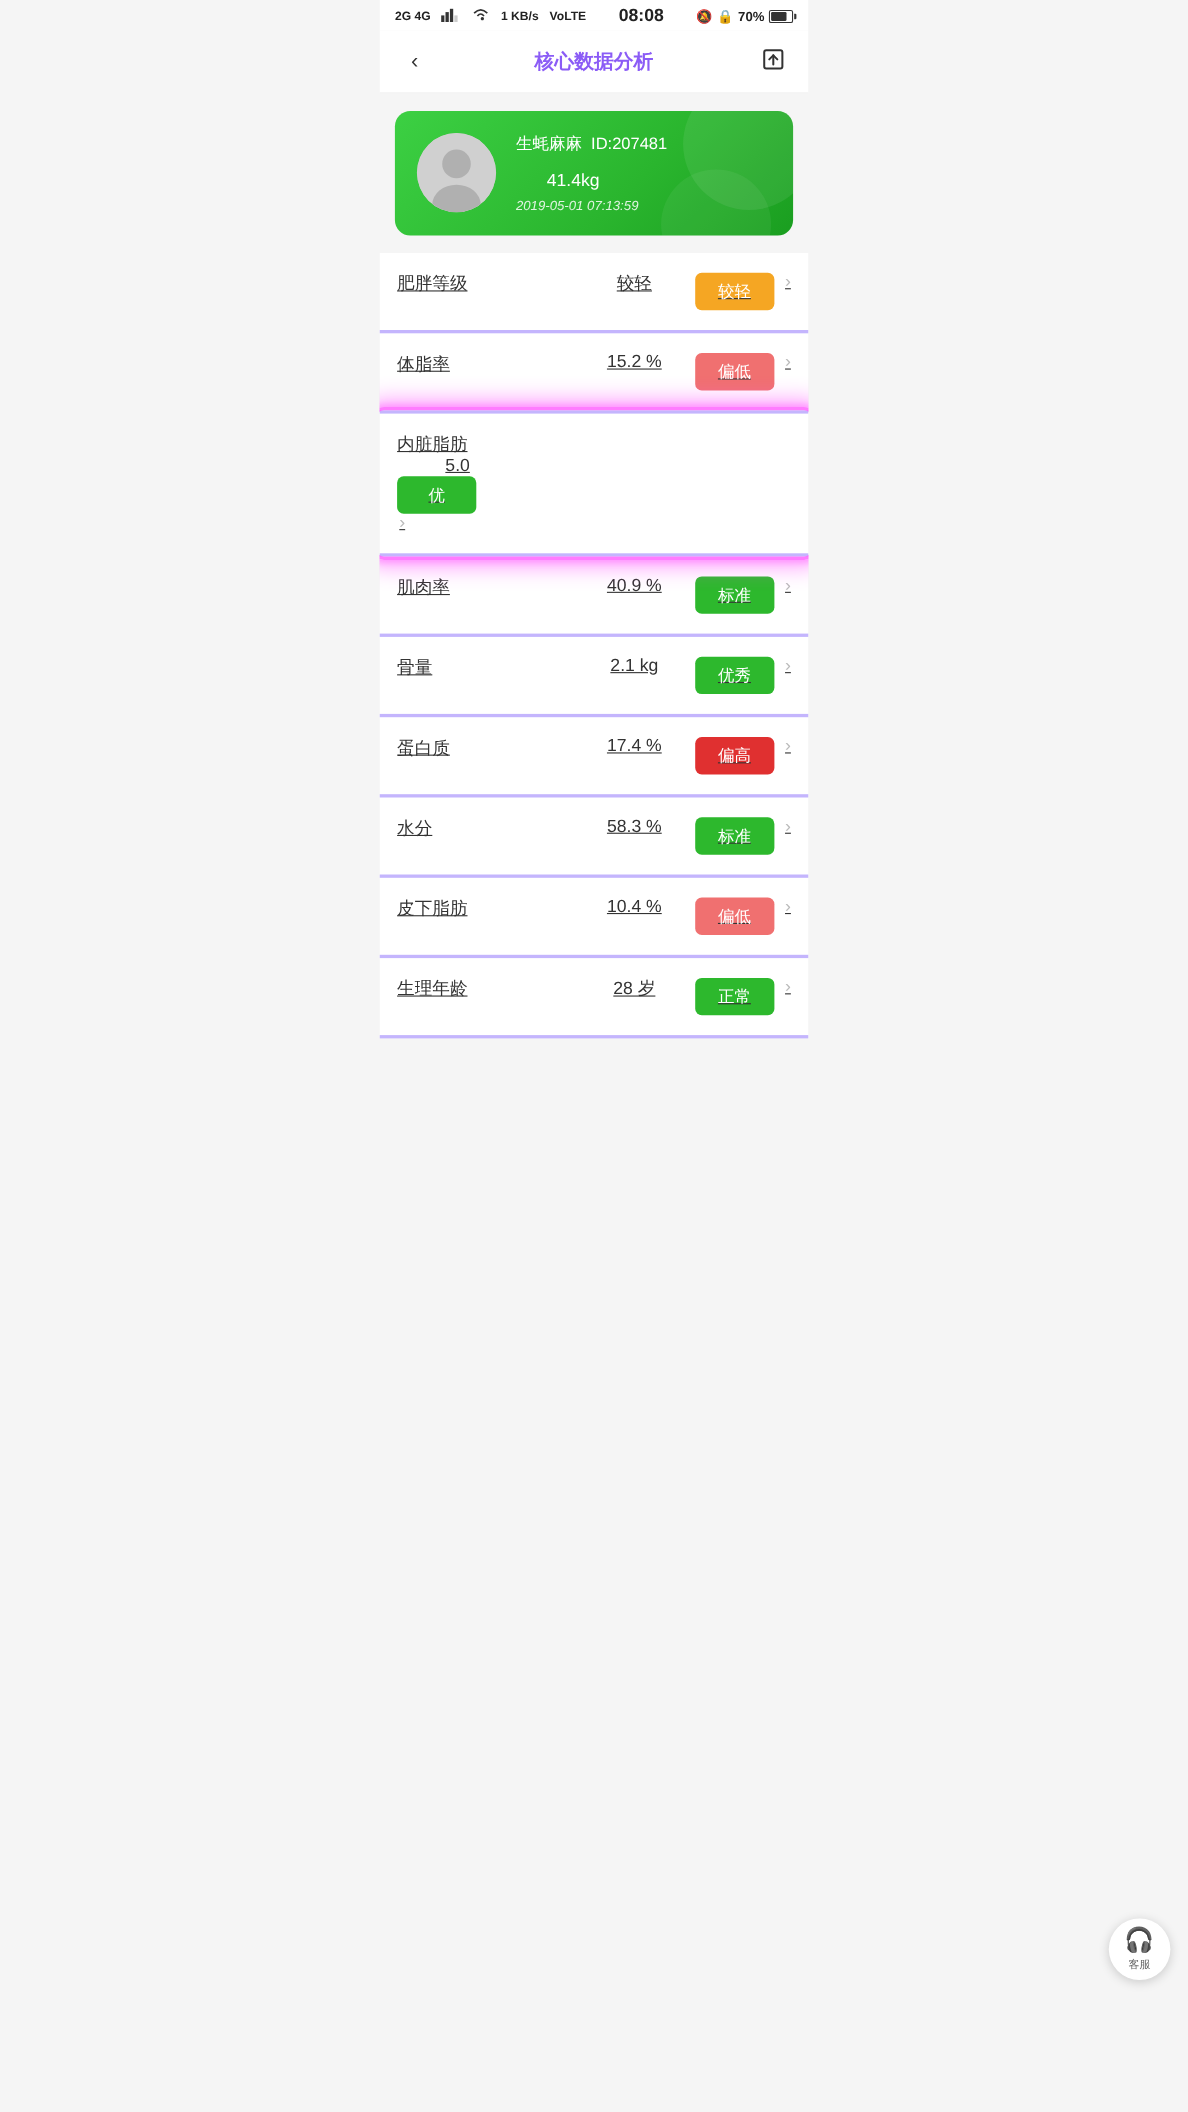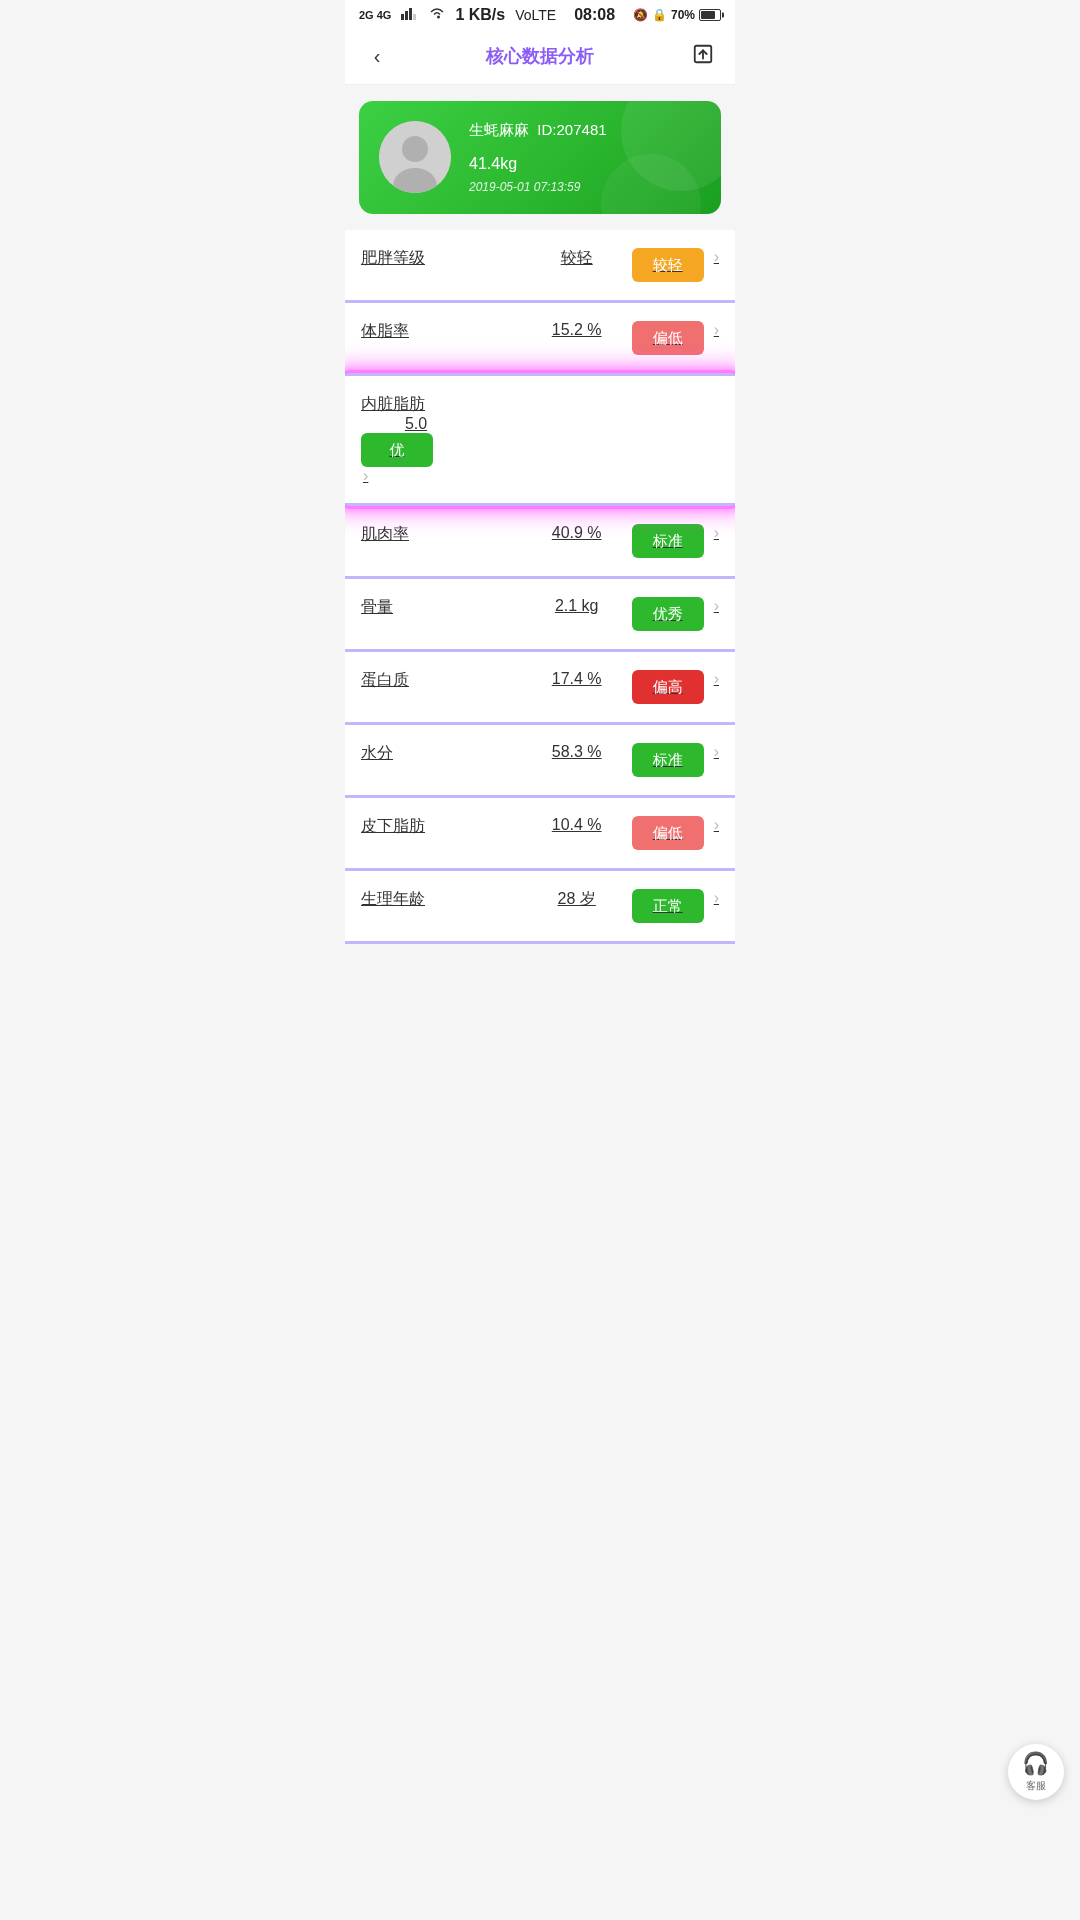--- a/index.html
+++ b/index.html
@@ -103,21 +103,21 @@
       width: 72px; height: 72px;
       border-radius: 50%;
       background: #ccc;
       display: flex; align-items: center; justify-content: center;
       flex-shrink: 0;
       overflow: hidden;
     }
     .avatar-svg { width: 72px; height: 72px; }
     .user-info { color: #fff; }
     .user-name { font-size: 15px; font-weight: 400; margin-bottom: 4px; }
-    .user-weight { font-size: 28px; font-weight: 700; }
+    .user-weight { font-size: 28px; font-weight: 700; margin-left: 28px; }
     .user-weight span { font-size: 16px; font-weight: 400; }
     .user-date { font-size: 12px; opacity: 0.85; margin-top: 4px; font-style: italic; }
 
     
     .data-list {
       background: #fff;
       margin: 0 0;
     }
     .data-row {
       display: flex;
@@ -214,22 +214,22 @@
           <rect x="12" y="7" width="3" height="6" fill="#ccc"></rect>
         </svg>
     </span>
     <span>
       <svg width="16" height="13" viewBox="0 0 16 13">
           <path d="M8 10 a1.5 1.5 0 1 1 0 .01z" fill="#333"></path>
           <path d="M5 7.5 Q8 4 11 7.5" stroke="#333" stroke-width="1.5" fill="none"></path>
           <path d="M2 5 Q8 -1 14 5" stroke="#333" stroke-width="1.5" fill="none"></path>
         </svg>
     </span>
-    <span style="font-size:16px;">1 KB/s</span>
-    <span style="font-size:14px; font-weight:400;">VoLTE</span>
+    <span style="font-size:11px;">1 KB/s</span>
+    <span style="font-size:11px; font-weight:700;">VoLTE</span>
   </div>
   <div class="status-center" style="font-size:16px; font-weight:600;">08:08</div>
   <div class="status-right">
     <span>🔕</span>
     <span style="font-size:12px;">🔒</span>
     <span style="font-size:12px;">70%</span>
     <div class="battery-icon">
       <div class="battery-fill"></div>
     </div>
   </div>

